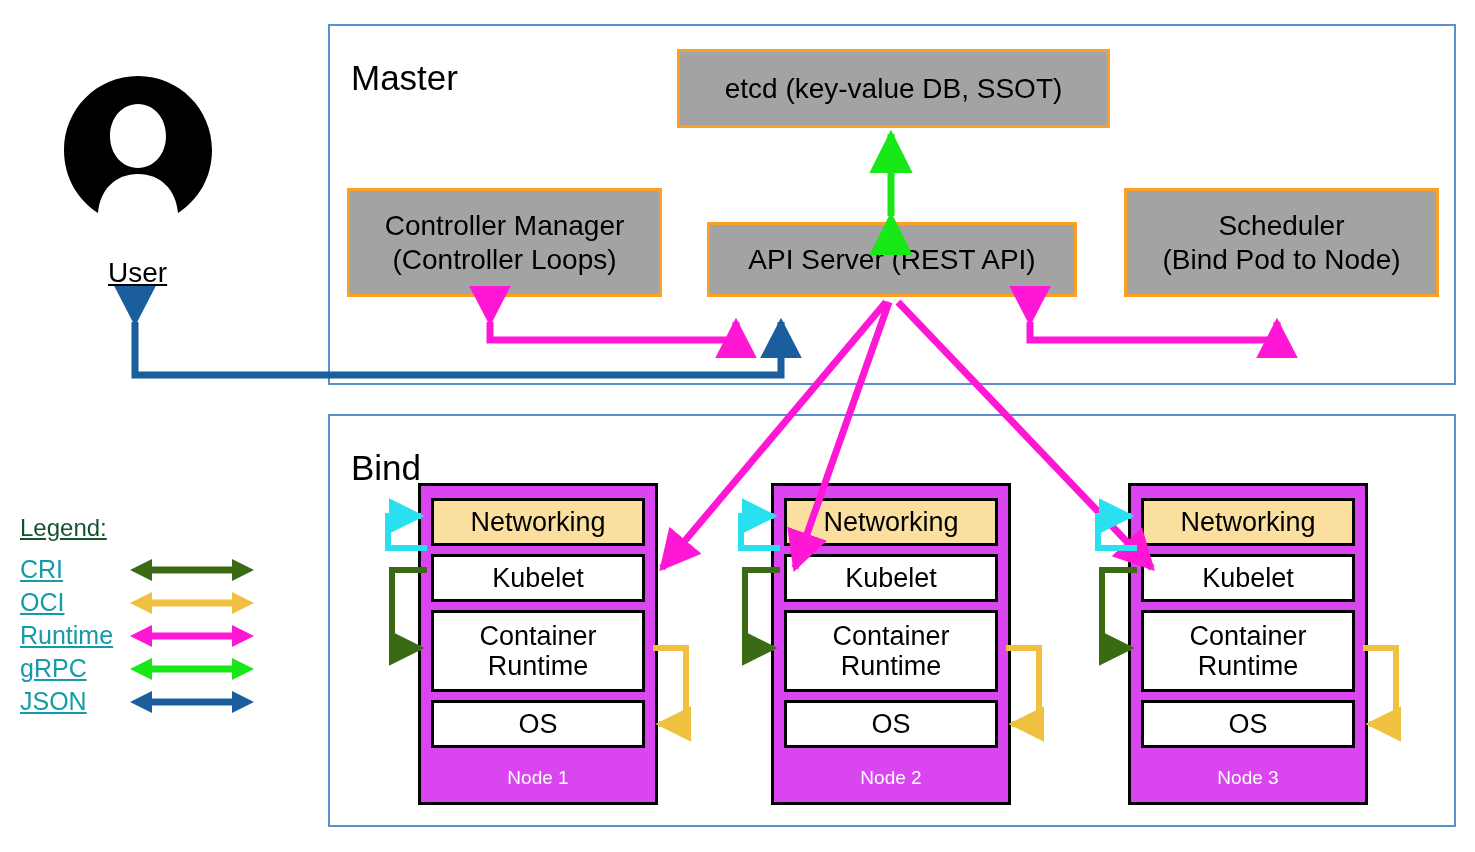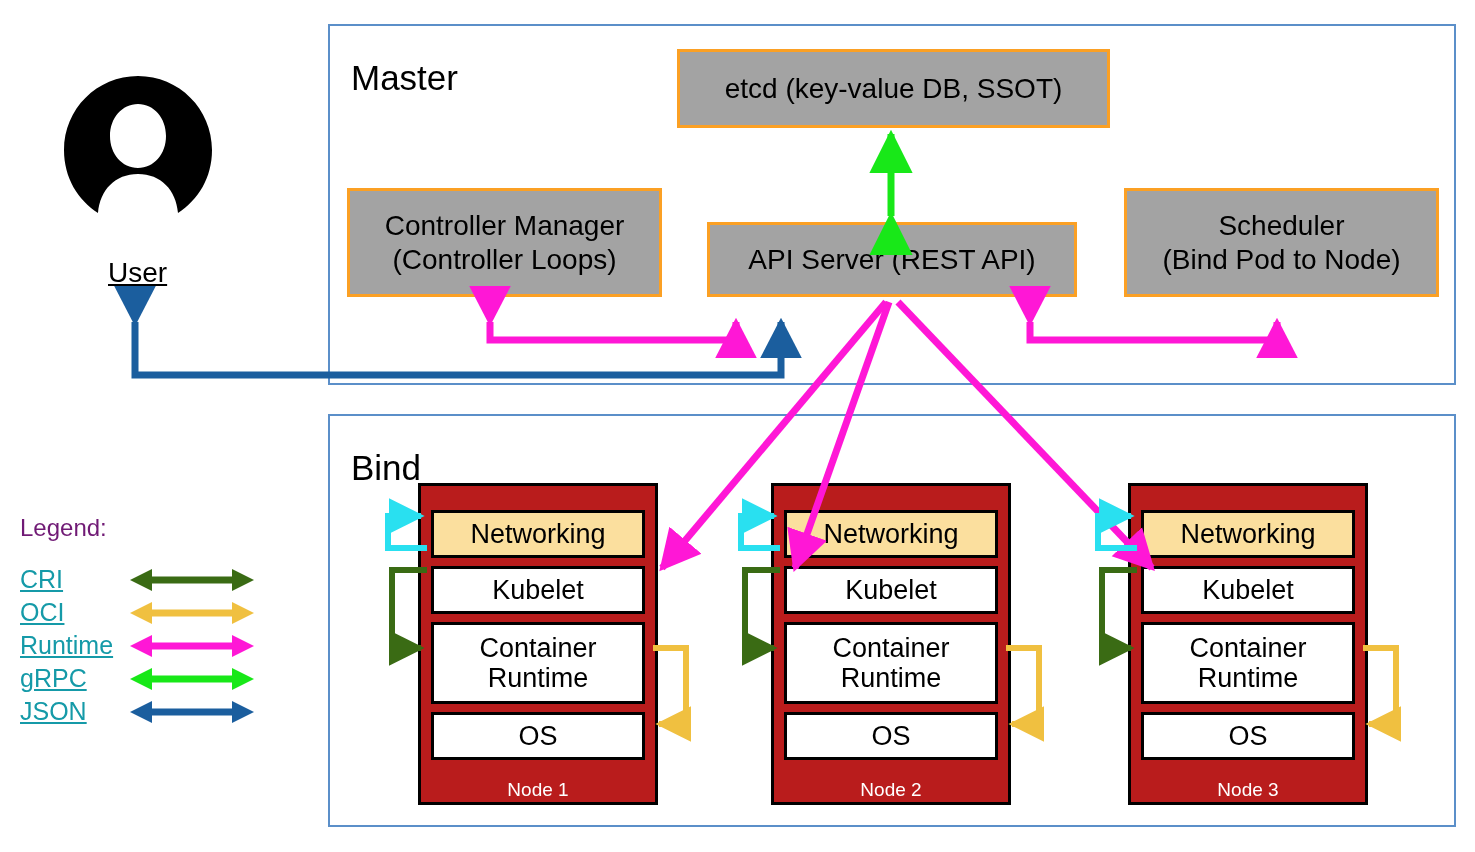--- a/index.html
+++ b/index.html
@@ -63,25 +63,25 @@
     font-size: 28px;
     color: #000000;
     line-height: 1.18;
     white-space: pre-line;
     padding: 0 8px;
   }
 
   
   .node-box {
     position: absolute;
-    background: #b91c1c;
+    background: #d946ef;
     border: 3px solid #000000;
     box-sizing: border-box;
     z-index: 4;
-    padding: 24px 10px 0 10px;
+    padding: 12px 10px 0 10px;
   }
   .node-layer {
     border: 3px solid #000000;
     background: #ffffff;
     box-sizing: border-box;
     display: flex;
     align-items: center;
     justify-content: center;
     text-align: center;
     margin-bottom: 8px;
@@ -118,24 +118,25 @@
     text-decoration: underline;
   }
 
   
   .legend {
     position: absolute;
     z-index: 4;
   }
   .legend-title {
     font-size: 24px;
-    color: #701a75;
+    color: #14532d;
     line-height: 1;
-    margin-bottom: 23px;
+    margin-bottom: 13px;
     white-space: nowrap;
+    text-decoration: underline;
   }
   .legend-row {
     display: flex;
     align-items: center;
     height: 33px;
   }
   .legend-name {
     width: 110px;
     font-size: 25px;
     color: #159aa8;

